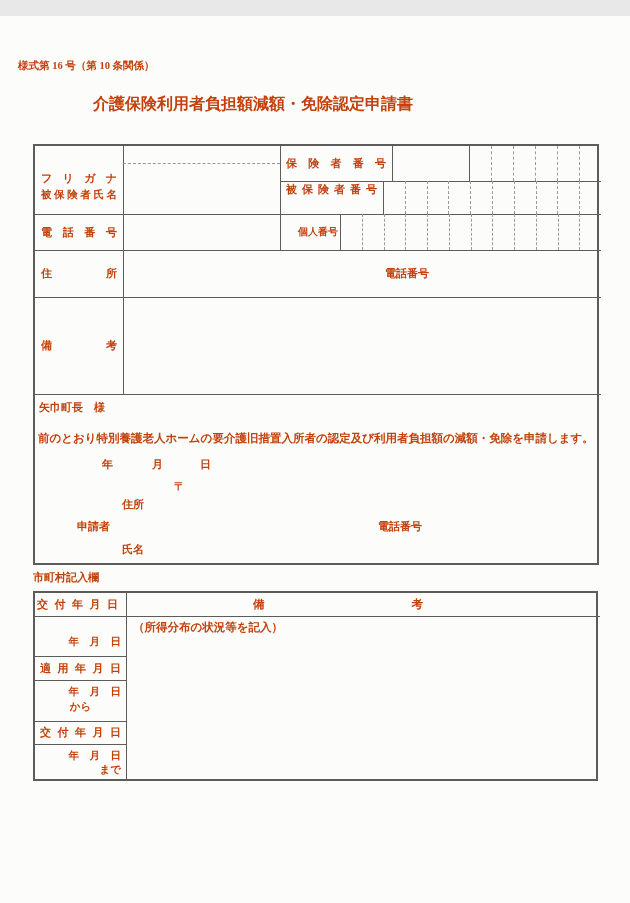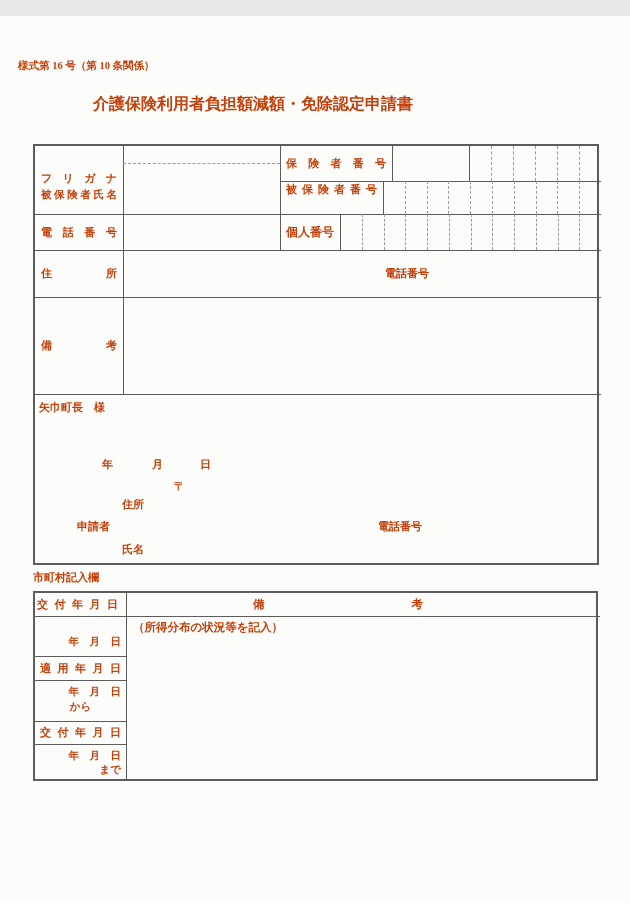--- a/index.html
+++ b/index.html
@@ -29,21 +29,21 @@
   .hdash { position:absolute; height:0; border-top:1px dashed #9a9a9a; }
   
   .jlabel {
     position:absolute;
     text-align:justify;
     text-align-last:justify;
     font-size:11px;
     letter-spacing:0;
     overflow:hidden;
   }
-  .clabel { position:absolute; text-align:center; font-size:12px; }
+  .clabel { position:absolute; text-align:right; font-size:10px; }
   .digit-row { position:absolute; display:flex; box-sizing:border-box; }
   .digit-cell { flex:1 1 0; border-left:1px dashed #9a9a9a; }
   .digit-cell:first-child { border-left:1px solid #5c5c5c; }
   .small { font-size:10.5px; }
   .body-text { font-size:11px; }
 </style>
 </head>
 <body>
 
 <div class="page">
@@ -106,20 +106,21 @@
         <div class="digit-cell"></div>
         <div class="digit-cell"></div>
         <div class="digit-cell"></div>
         <div class="digit-cell"></div>
         <div class="digit-cell"></div>
       </div>
 
     <div class="abs txt body-text" style="left:350px; top:104px; height:47px; line-height:47px;">電話番号</div>
 
     <div class="abs txt body-text" style="left:4px; top:254px;">矢巾町長　様</div>
+    <div class="abs txt" style="left:3px; top:285px; font-size:11.5px;">前のとおり特別養護老人ホームの要介護旧措置入所者の認定及び利用者負担額の減額・免除を申請します。</div>
 
     <div class="abs txt body-text" style="left:67px; top:311px;">年</div>
     <div class="abs txt body-text" style="left:117px; top:311px;">月</div>
     <div class="abs txt body-text" style="left:165px; top:311px;">日</div>
 
     <div class="abs txt body-text" style="left:139px; top:333px;">〒</div>
     <div class="abs txt body-text" style="left:87px; top:351px;">住所</div>
     <div class="abs txt body-text" style="left:42px; top:373px;">申請者</div>
     <div class="abs txt body-text" style="left:343px; top:373px;">電話番号</div>
     <div class="abs txt body-text" style="left:87px; top:396px;">氏名</div>

